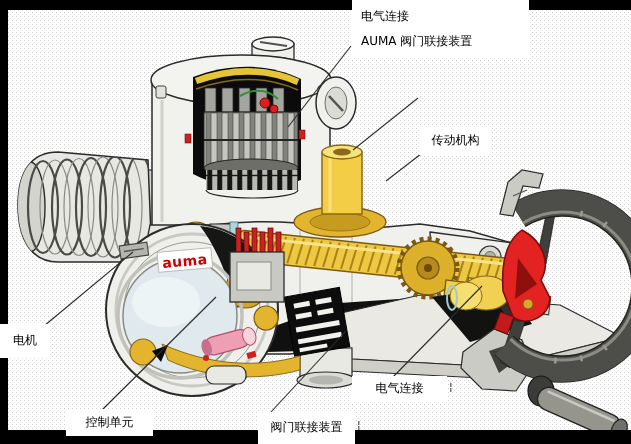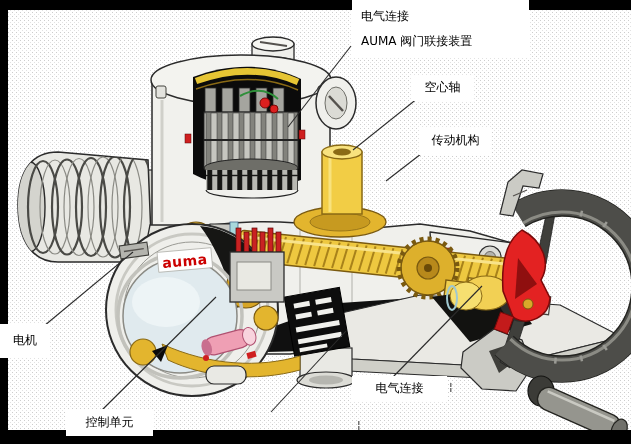--- a/index.html
+++ b/index.html
@@ -305,21 +305,21 @@
 
   <rect x="0" y="0" width="631" height="10" fill="#000"></rect>
   <rect x="0" y="10" width="8" height="420" fill="#000"></rect>
   <rect x="0" y="430" width="631" height="14" fill="#000"></rect>
 </svg>
 
 <div class="lbl col" id="lbl-electrical">
   <span>电气连接</span>
   <span>AUMA 阀门联接装置</span>
 </div>
-<div class="lbl" id="lbl-hollow">空心轴</div>
 <div class="lbl" id="lbl-motor">电机</div>
 <div class="lbl" id="lbl-gearing">传动机构</div>
 <div class="lbl" id="lbl-controls">控制单元</div>
+<div class="lbl" id="lbl-valve">阀门联接装置</div>
 <div class="lbl" id="lbl-manual">电气连接</div>
 <div class="tick" id="tick-1">¦</div>
 <div class="tick" id="tick-2">¦</div>
 
 </div>
 
 </body></html>

